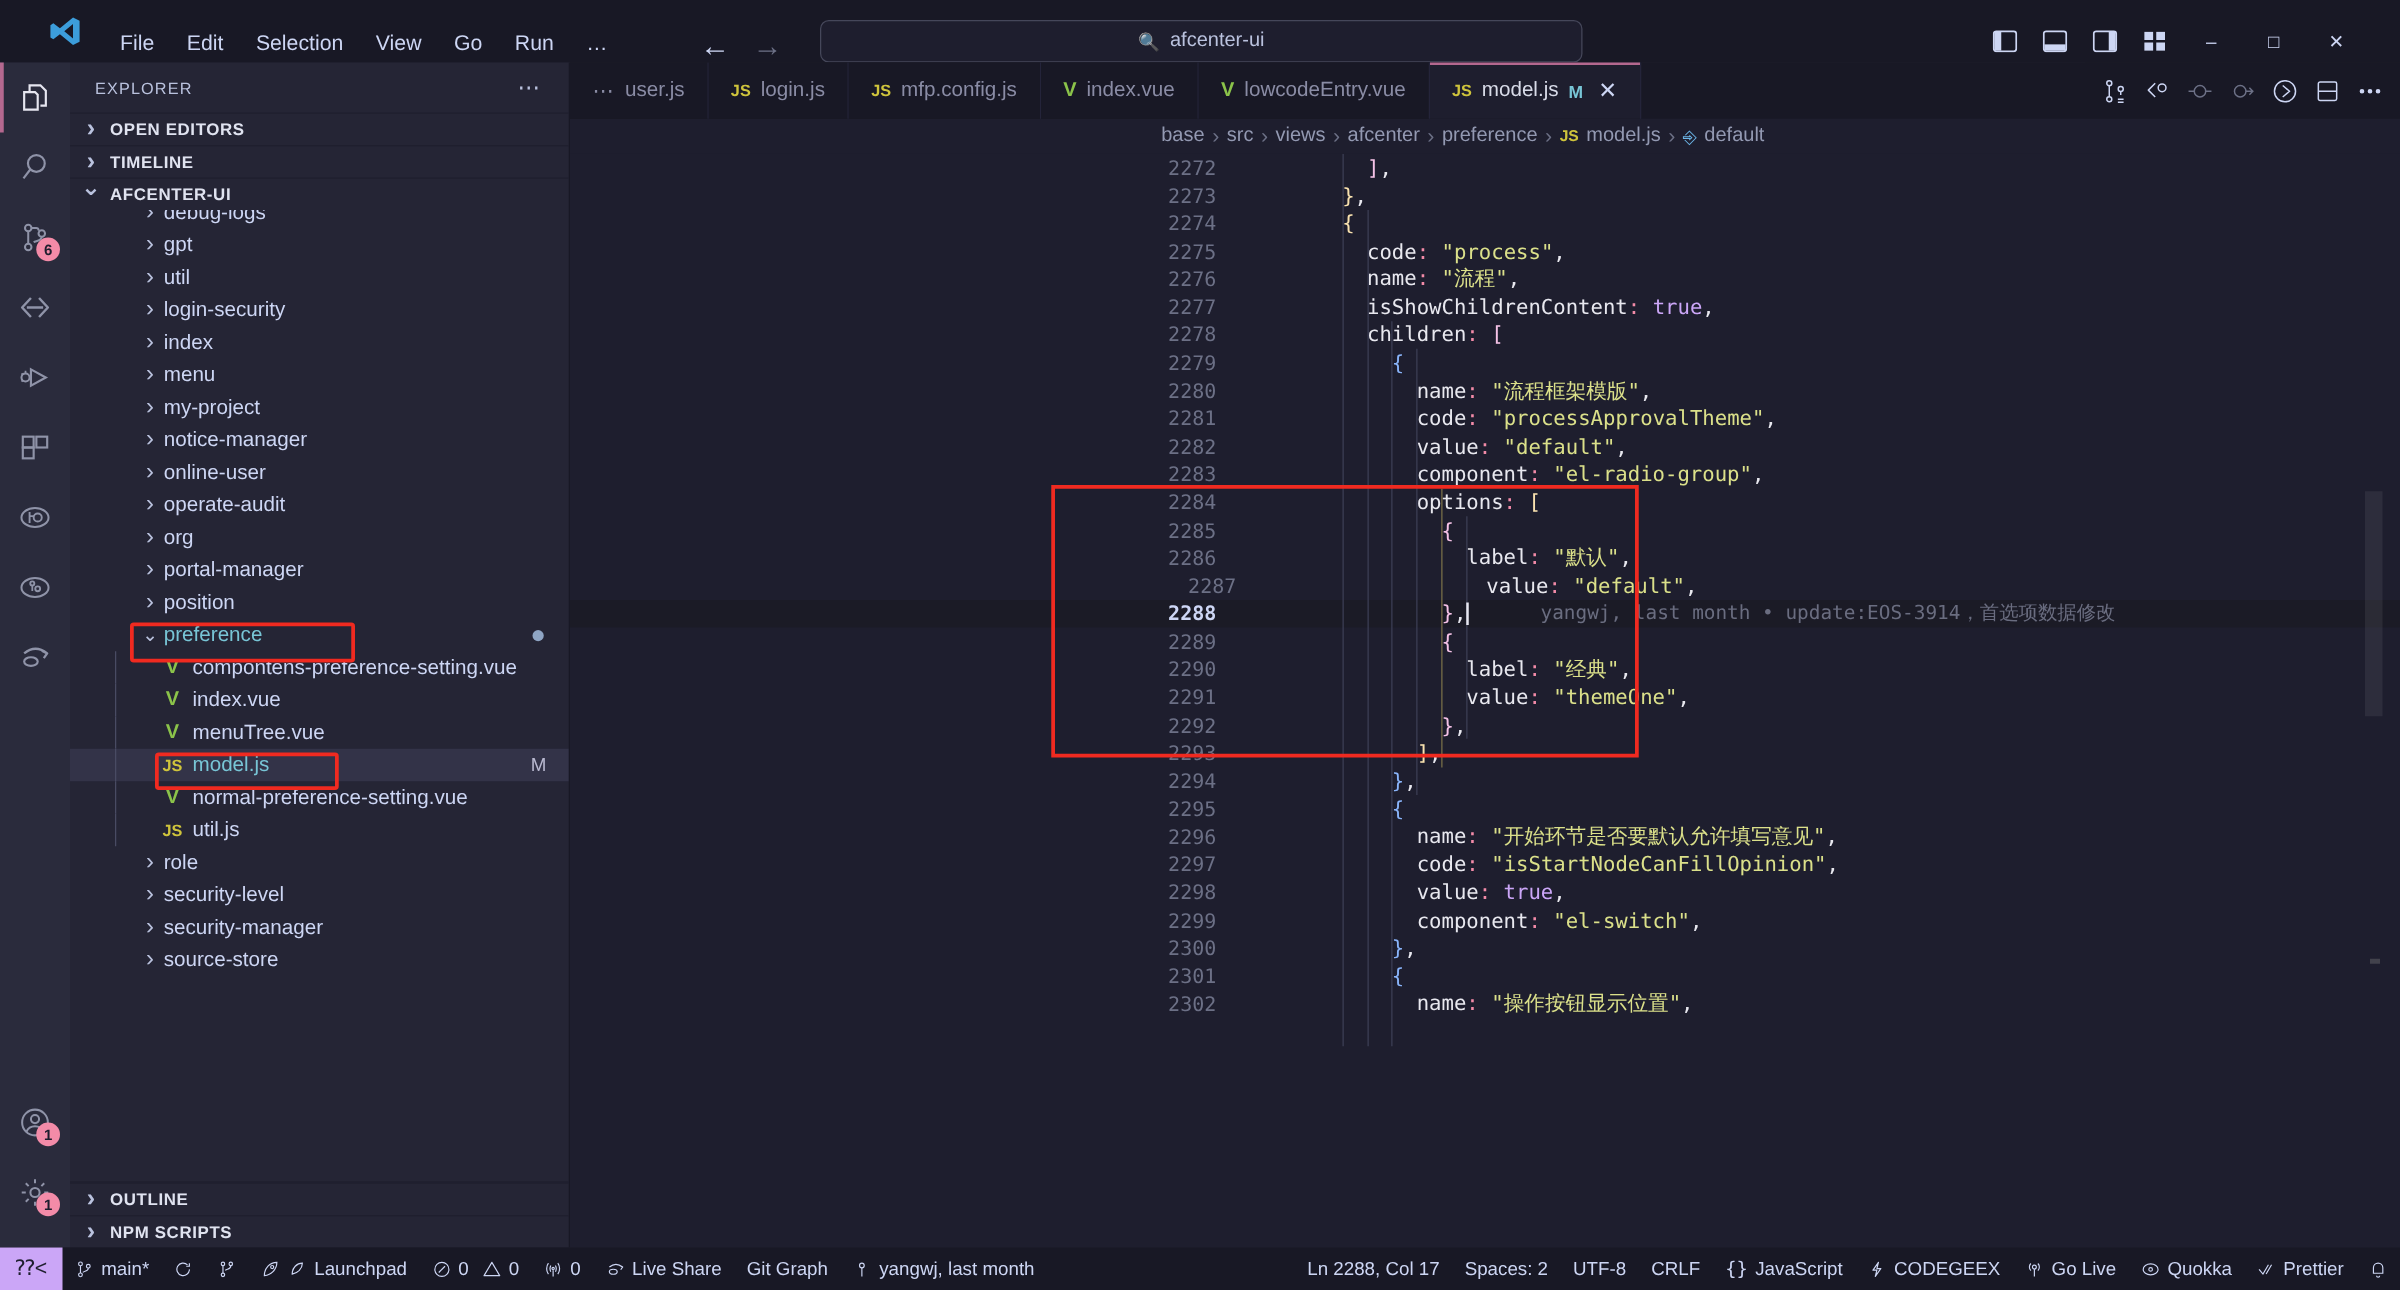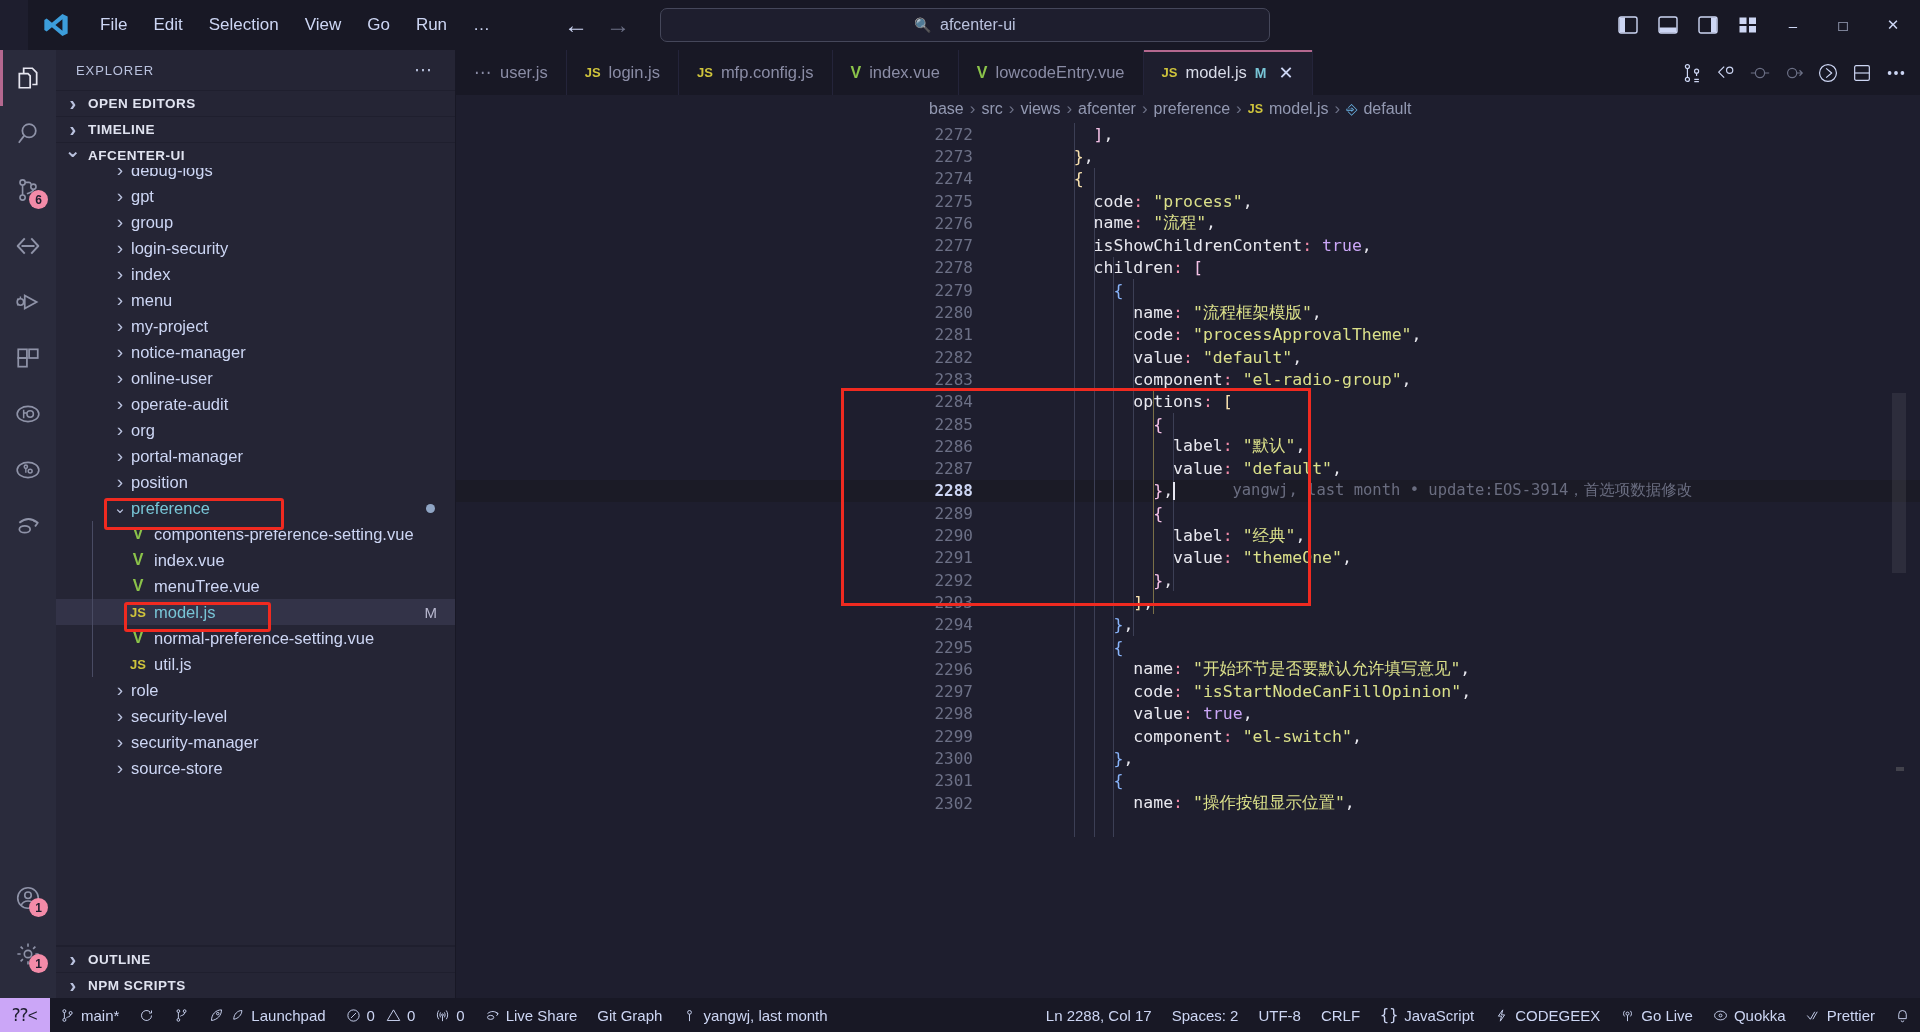--- a/index.html
+++ b/index.html
@@ -9,21 +9,21 @@
     font-family:"Liberation Sans","DejaVu Sans",sans-serif;
     color:#cdd6f4;
     font-size:17px;
     -webkit-font-smoothing:antialiased;
   }
   .app{ width:1920px; height:1032px; display:flex; flex-direction:column; }
 
   
   .titlebar{
     height:50px; flex:0 0 50px; background:#181825;
-    display:flex; align-items:center; padding:0 0; gap:0;margin-left:28px;
+    display:flex; align-items:flex-end; padding:0 24px; gap:0;
   }
   .vscode-logo{ width:56px; height:50px; display:flex; align-items:center; justify-content:center; }
   .vscode-logo svg{ width:28px; height:28px; }
   .menu{ display:flex; align-items:center; gap:2px; margin-left:4px; }
   .menu-item{
     padding:5px 12px; font-size:17px; color:#cdd6f4; border-radius:4px; cursor:default;
     white-space:nowrap;
   }
   .nav-arrows{ display:flex; align-items:center; gap:14px; margin-left:60px; }
   .nav-arrow{ font-size:24px; color:#cdd6f4; width:28px; text-align:center; line-height:1; }
@@ -372,21 +372,21 @@
           <span class="lbl">debug-logs</span>
         </div>
         <div class="row">
           <span class="ind" style="width:53px"></span>
             <span class="arw">›</span>
           <span class="lbl">gpt</span>
         </div>
         <div class="row">
           <span class="ind" style="width:53px"></span>
             <span class="arw">›</span>
-          <span class="lbl">group</span>
+          <span class="lbl">util</span>
         </div>
         <div class="row">
           <span class="ind" style="width:53px"></span>
             <span class="arw">›</span>
           <span class="lbl">login-security</span>
         </div>
         <div class="row">
           <span class="ind" style="width:53px"></span>
             <span class="arw">›</span>
           <span class="lbl">index</span>
@@ -669,21 +669,21 @@
               <span class="codetext" style="position: absolute; left: 578px;"><span>          </span><span class="prop">options</span><span class="col">:</span><span> </span><span class="br2">[</span></span>
             </div>
             <div class="cl" style="position: absolute; left: 0px; right: 0px; top: 289.9px;">
               <span class="lnum" style="position: absolute; left: 473px;">2285</span>
               <span class="codetext" style="position: absolute; left: 578px;"><span>            </span><span class="br1">{</span></span>
             </div>
             <div class="cl" style="position: absolute; left: 0px; right: 0px; top: 312.2px;">
               <span class="lnum" style="position: absolute; left: 473px;">2286</span>
               <span class="codetext" style="position: absolute; left: 578px;"><span>              </span><span class="prop">label</span><span class="col">:</span><span> </span><span class="str">"默认"</span><span class="prop">,</span></span>
             </div>
-            <div class="cl" style="position: absolute; left: 0px; right: 0px; top: 334.5px;">
+            <div class="cl" style="position: absolute; left: 16px; right: 0px; top: 334.5px;">
               <span class="lnum" style="position: absolute; left: 473px;">2287</span>
               <span class="codetext" style="position: absolute; left: 578px;"><span>              </span><span class="prop">value</span><span class="col">:</span><span> </span><span class="str">"default"</span><span class="prop">,</span></span>
             </div>
             <div class="cl cur" style="position: absolute; left: 0px; right: 0px; top: 356.8px;">
               <span class="lnum" style="position: absolute; left: 473px;">2288</span>
               <span class="codetext" style="position: absolute; left: 578px;"><span>            </span><span class="br1">}</span><span class="prop">,</span></span>
               <span class="blame" style="position: absolute; left: 776.4px;">yangwj, last month • update:EOS-3914，首选项数据修改</span>
             </div>
             <div class="cl" style="position: absolute; left: 0px; right: 0px; top: 379.1px;">
               <span class="lnum" style="position: absolute; left: 473px;">2289</span>

